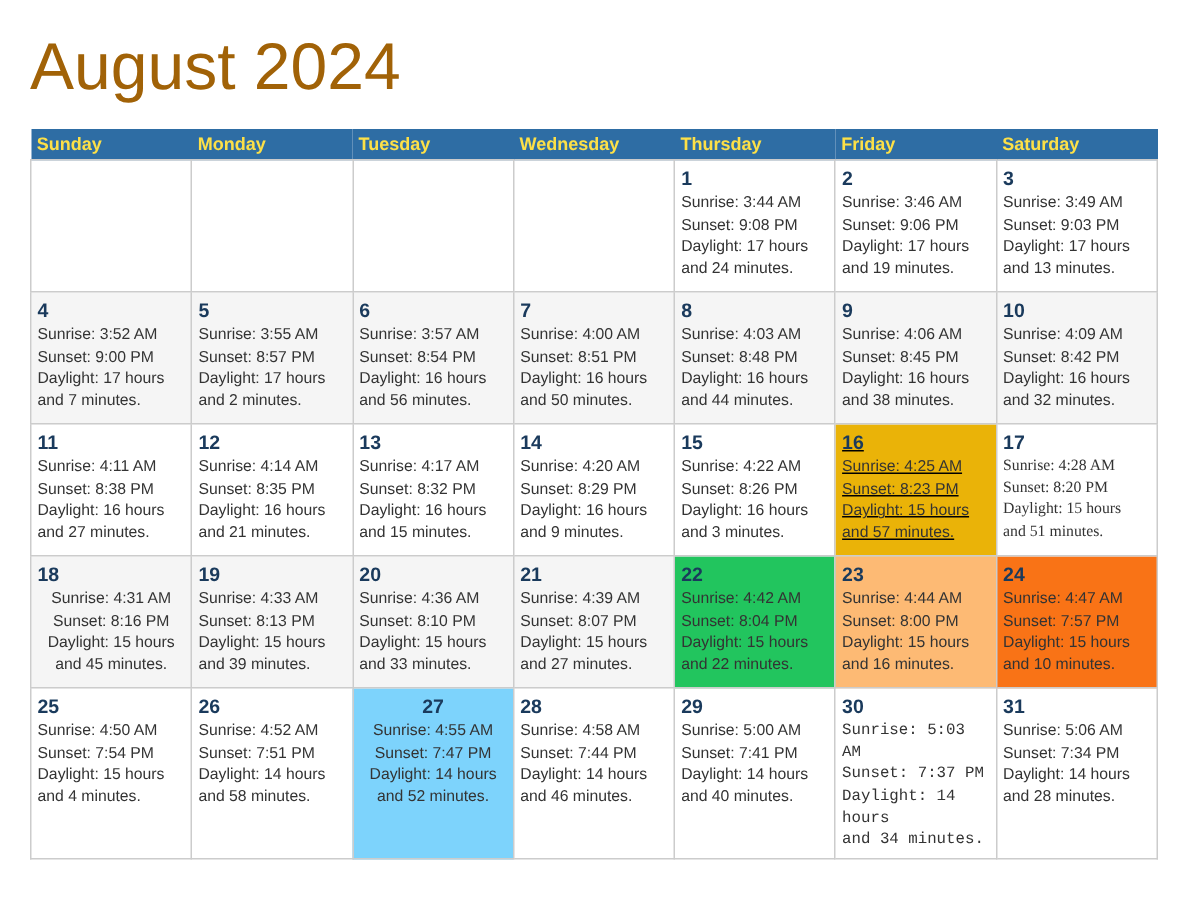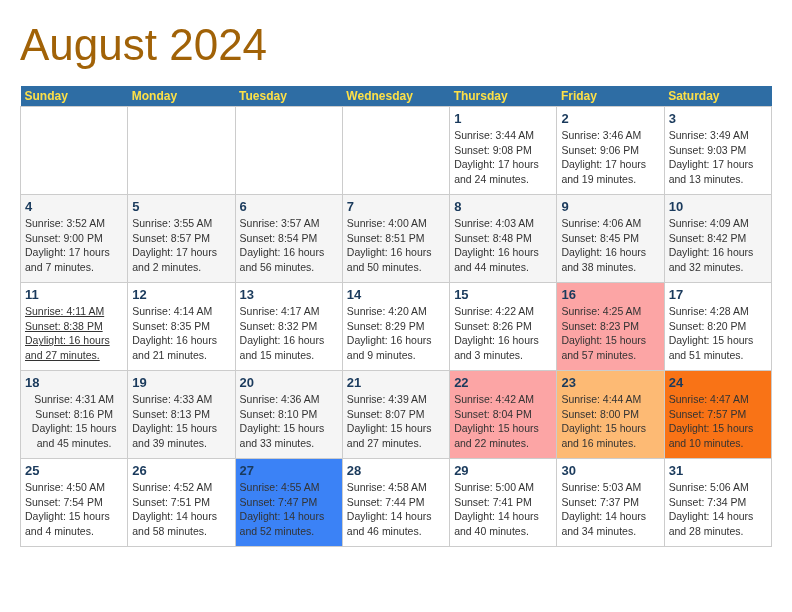--- a/index.html
+++ b/index.html
@@ -188,21 +188,21 @@
           <span class="day-num">10</span>
           <div class="day-info" style="white-space: pre-line;">Sunrise: 4:09 AM
 Sunset: 8:42 PM
 Daylight: 16 hours
 and 32 minutes.</div>
         </td>
       </tr>
       <tr class="week-row">
         <td style="background: rgb(255, 255, 255);">
           <span class="day-num">11</span>
-          <div class="day-info" style="white-space: pre-line; text-decoration: underline;">Sunrise: 4:11 AM
+          <div class="day-info" style="white-space: pre-line;">Sunrise: 4:11 AM
 Sunset: 8:38 PM
 Daylight: 16 hours
 and 27 minutes.</div>
         </td>
         <td style="background: rgb(255, 255, 255);">
           <span class="day-num">12</span>
           <div class="day-info" style="white-space: pre-line;">Sunrise: 4:14 AM
 Sunset: 8:35 PM
 Daylight: 16 hours
 and 21 minutes.</div>
@@ -221,30 +221,30 @@
 Daylight: 16 hours
 and 9 minutes.</div>
         </td>
         <td style="background: rgb(255, 255, 255);">
           <span class="day-num">15</span>
           <div class="day-info" style="white-space: pre-line;">Sunrise: 4:22 AM
 Sunset: 8:26 PM
 Daylight: 16 hours
 and 3 minutes.</div>
         </td>
-        <td style="background: #fca5a5;">
+        <td style="background: #eab308; text-decoration: underline;">
           <span class="day-num">16</span>
           <div class="day-info" style="white-space: pre-line;">Sunrise: 4:25 AM
 Sunset: 8:23 PM
 Daylight: 15 hours
 and 57 minutes.</div>
         </td>
         <td style="background: rgb(255, 255, 255);">
           <span class="day-num">17</span>
-          <div class="day-info" style="white-space: pre-line;">Sunrise: 4:28 AM
+          <div class="day-info" style="white-space: pre-line; font-family: Liberation Serif, serif;">Sunrise: 4:28 AM
 Sunset: 8:20 PM
 Daylight: 15 hours
 and 51 minutes.</div>
         </td>
       </tr>
       <tr class="week-row">
         <td style="background: rgb(245, 245, 245); margin-top: 36px;">
           <span class="day-num">18</span>
           <div class="day-info" style="white-space: pre-line; text-align: center;">Sunrise: 4:31 AM
 Sunset: 8:16 PM
@@ -265,21 +265,21 @@
 Daylight: 15 hours
 and 33 minutes.</div>
         </td>
         <td style="background: rgb(245, 245, 245);">
           <span class="day-num">21</span>
           <div class="day-info" style="white-space: pre-line;">Sunrise: 4:39 AM
 Sunset: 8:07 PM
 Daylight: 15 hours
 and 27 minutes.</div>
         </td>
-        <td style="background: #fca5a5;">
+        <td style="background: #22c55e;">
           <span class="day-num">22</span>
           <div class="day-info" style="white-space: pre-line;">Sunrise: 4:42 AM
 Sunset: 8:04 PM
 Daylight: 15 hours
 and 22 minutes.</div>
         </td>
         <td style="background: #fdba74;">
           <span class="day-num">23</span>
           <div class="day-info" style="white-space: pre-line;">Sunrise: 4:44 AM
 Sunset: 8:00 PM
@@ -302,21 +302,21 @@
 Daylight: 15 hours
 and 4 minutes.</div>
         </td>
         <td style="background: rgb(255, 255, 255);">
           <span class="day-num">26</span>
           <div class="day-info" style="white-space: pre-line;">Sunrise: 4:52 AM
 Sunset: 7:51 PM
 Daylight: 14 hours
 and 58 minutes.</div>
         </td>
-        <td style="background: #3b82f6;">
+        <td style="background: #7dd3fc; text-align: center;">
           <span class="day-num">27</span>
           <div class="day-info" style="white-space: pre-line;">Sunrise: 4:55 AM
 Sunset: 7:47 PM
 Daylight: 14 hours
 and 52 minutes.</div>
         </td>
         <td style="background: rgb(255, 255, 255);">
           <span class="day-num">28</span>
           <div class="day-info" style="white-space: pre-line;">Sunrise: 4:58 AM
 Sunset: 7:44 PM
@@ -325,21 +325,21 @@
         </td>
         <td style="background: rgb(255, 255, 255);">
           <span class="day-num">29</span>
           <div class="day-info" style="white-space: pre-line;">Sunrise: 5:00 AM
 Sunset: 7:41 PM
 Daylight: 14 hours
 and 40 minutes.</div>
         </td>
         <td style="background: rgb(255, 255, 255);">
           <span class="day-num">30</span>
-          <div class="day-info" style="white-space: pre-line;">Sunrise: 5:03 AM
+          <div class="day-info" style="white-space: pre-line; font-family: Liberation Mono, monospace;">Sunrise: 5:03 AM
 Sunset: 7:37 PM
 Daylight: 14 hours
 and 34 minutes.</div>
         </td>
         <td style="background: rgb(255, 255, 255);">
           <span class="day-num">31</span>
           <div class="day-info" style="white-space: pre-line;">Sunrise: 5:06 AM
 Sunset: 7:34 PM
 Daylight: 14 hours
 and 28 minutes.</div>

